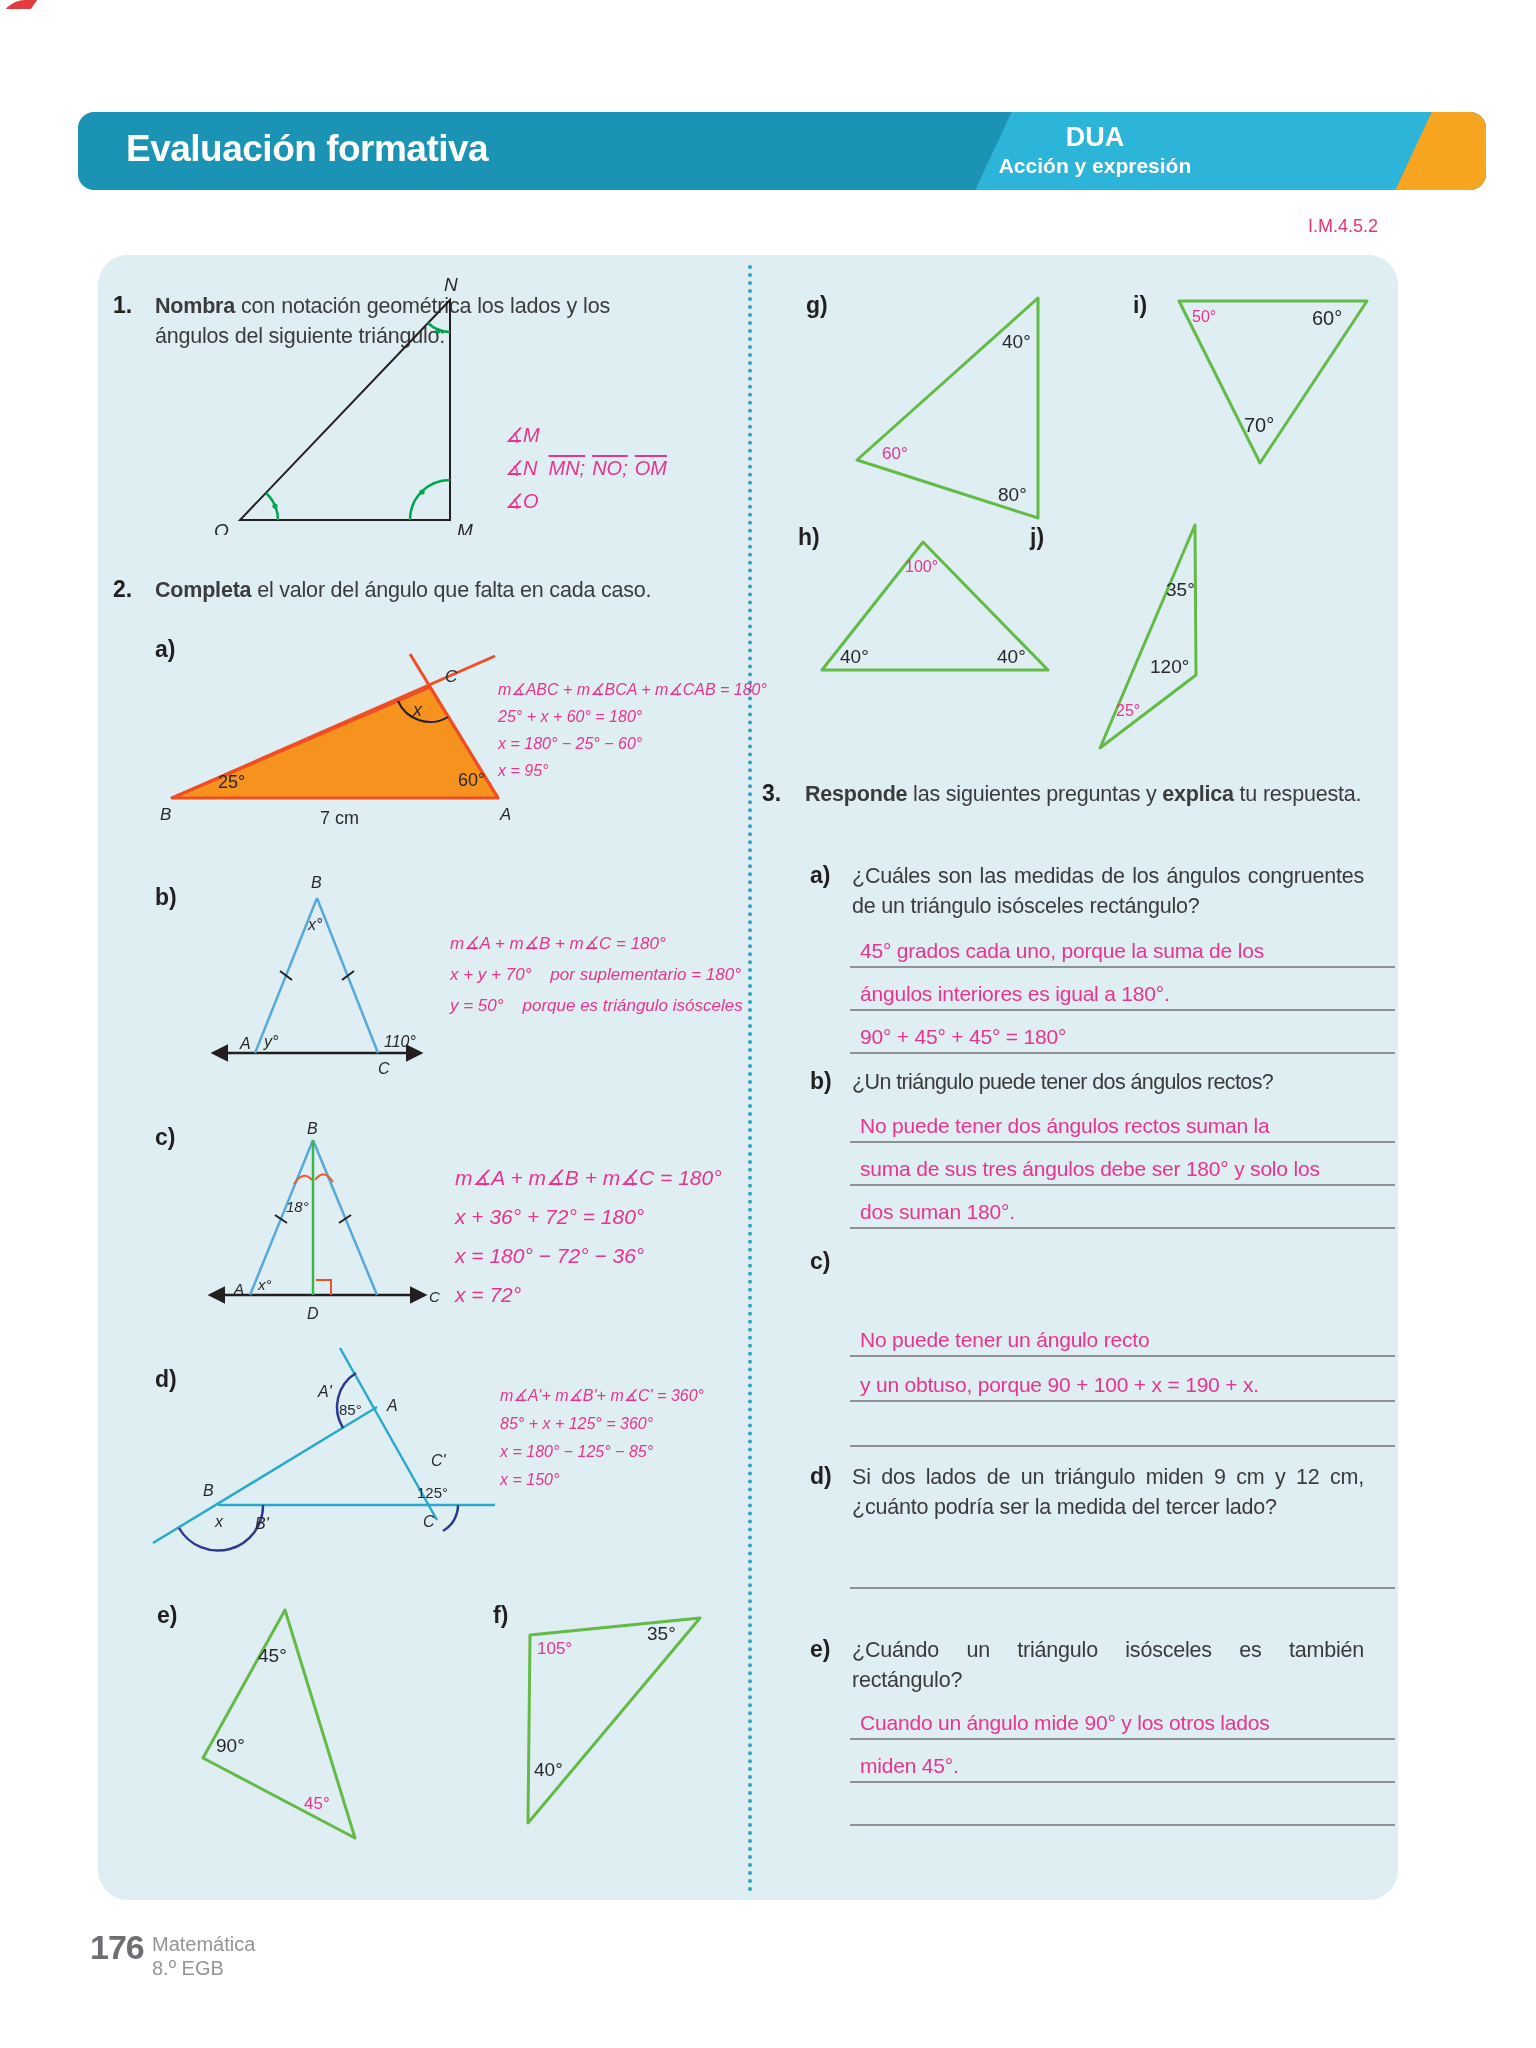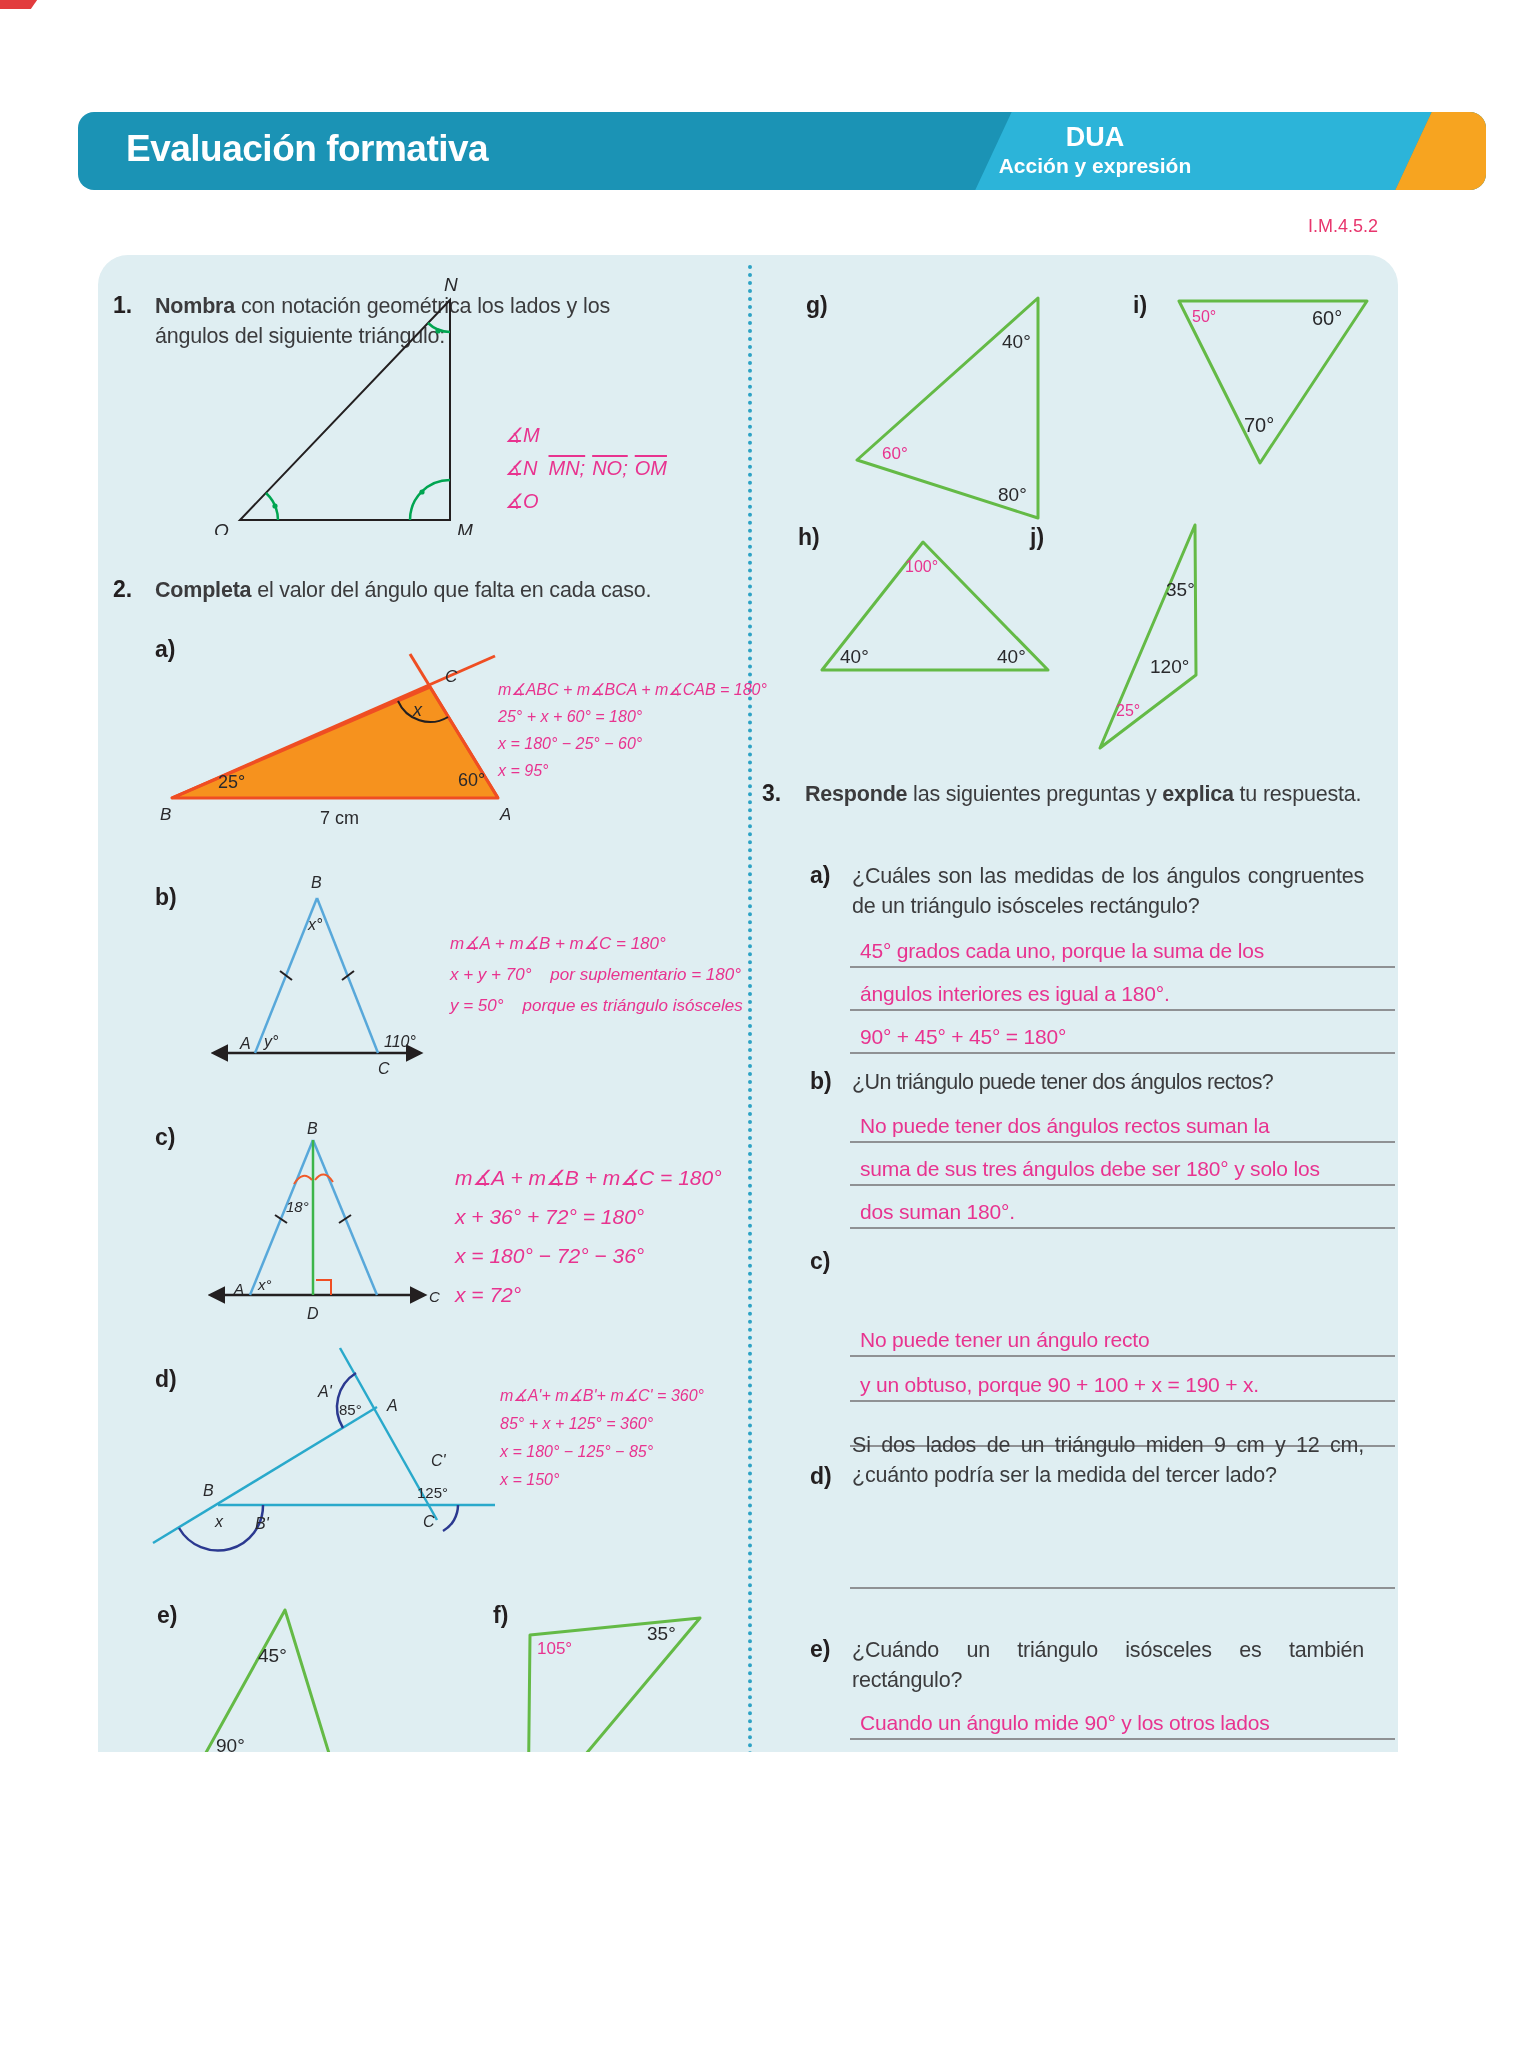--- a/index.html
+++ b/index.html
@@ -1,17 +1,17 @@
 <!DOCTYPE html>
 <html><head>
 <meta charset="utf-8">
 <style>
   html,body{margin:0;padding:0;background:#ffffff;}
-  #page{position:relative;width:1536px;height:1752px;background:#ffffff;overflow:hidden;
-        font-family:"Liberation Sans",sans-serif;color:#3b3b3d;}
+  #page{position:relative;width:1536px;height:2048px;background:#ffffff;overflow:hidden;
+        font-family:"Liberation Sans",sans-serif;color:#3b3b3d;border-radius:25px;}
   .abs{position:absolute;}
   
   #banner{left:78px;top:112px;width:1408px;height:78px;background:#1b93b5;border-radius:16px;overflow:hidden;}
   #banner .blue{position:absolute;left:915px;top:-6px;width:420px;height:92px;background:#2cb4d9;transform:skewX(-25deg);}
   #banner .orange{position:absolute;left:1335px;top:-6px;width:230px;height:92px;background:#f7a420;transform:skewX(-25deg);}
   .banner-title{position:absolute;left:48px;top:16px;font-size:37px;font-weight:bold;color:#ffffff;letter-spacing:-0.5px;}
   .dua-wrap{position:absolute;left:862px;top:9px;width:310px;text-align:center;color:#ffffff;}
   .dua-title{font-size:27px;font-weight:bold;line-height:32px;}
   .dua-sub{font-size:21px;font-weight:bold;line-height:25px;}
   .code{color:#e8356d;font-size:18px;}
@@ -263,21 +263,21 @@
   </div>
 
   <div class="abs letter" style="left:810px;top:1248px;">c)</div>
   <div class="abs ans-block" style="left:850px;top:1312px;">
     <div class="ans-row sp40">No puede tener un ángulo recto</div>
     <div class="ans-row sp40">y un obtuso, porque 90 + 100 + x = 190 + x.</div>
     <div class="ans-row sp40"></div>
   </div>
 
   <div class="abs letter" style="left:810px;top:1463px;">d)</div>
-  <div class="abs bodytext qtext" style="left:852px;top:1431px;">Si dos lados de un triángulo miden 9 cm y 12 cm, ¿cuánto podría ser la medida del tercer lado?</div>
+  <div class="abs bodytext qtext" style="left:852px;top:1463px;">Si dos lados de un triángulo miden 9 cm y 12 cm, ¿cuánto podría ser la medida del tercer lado?</div>
   <div class="abs ans-block" style="left:850px;top:1528px;">
     <div class="ans-row" style="margin-top:18px;"></div>
   </div>
 
   <div class="abs letter" style="left:810px;top:1636px;">e)</div>
   <div class="abs bodytext qtext" style="left:852px;top:1636px;">¿Cuándo un triángulo isósceles es también rectángulo?</div>
   <div class="abs ans-block" style="left:850px;top:1697px;">
     <div class="ans-row">Cuando un ángulo mide 90° y los otros lados</div>
     <div class="ans-row">miden 45°.</div>
     <div class="ans-row"></div>

